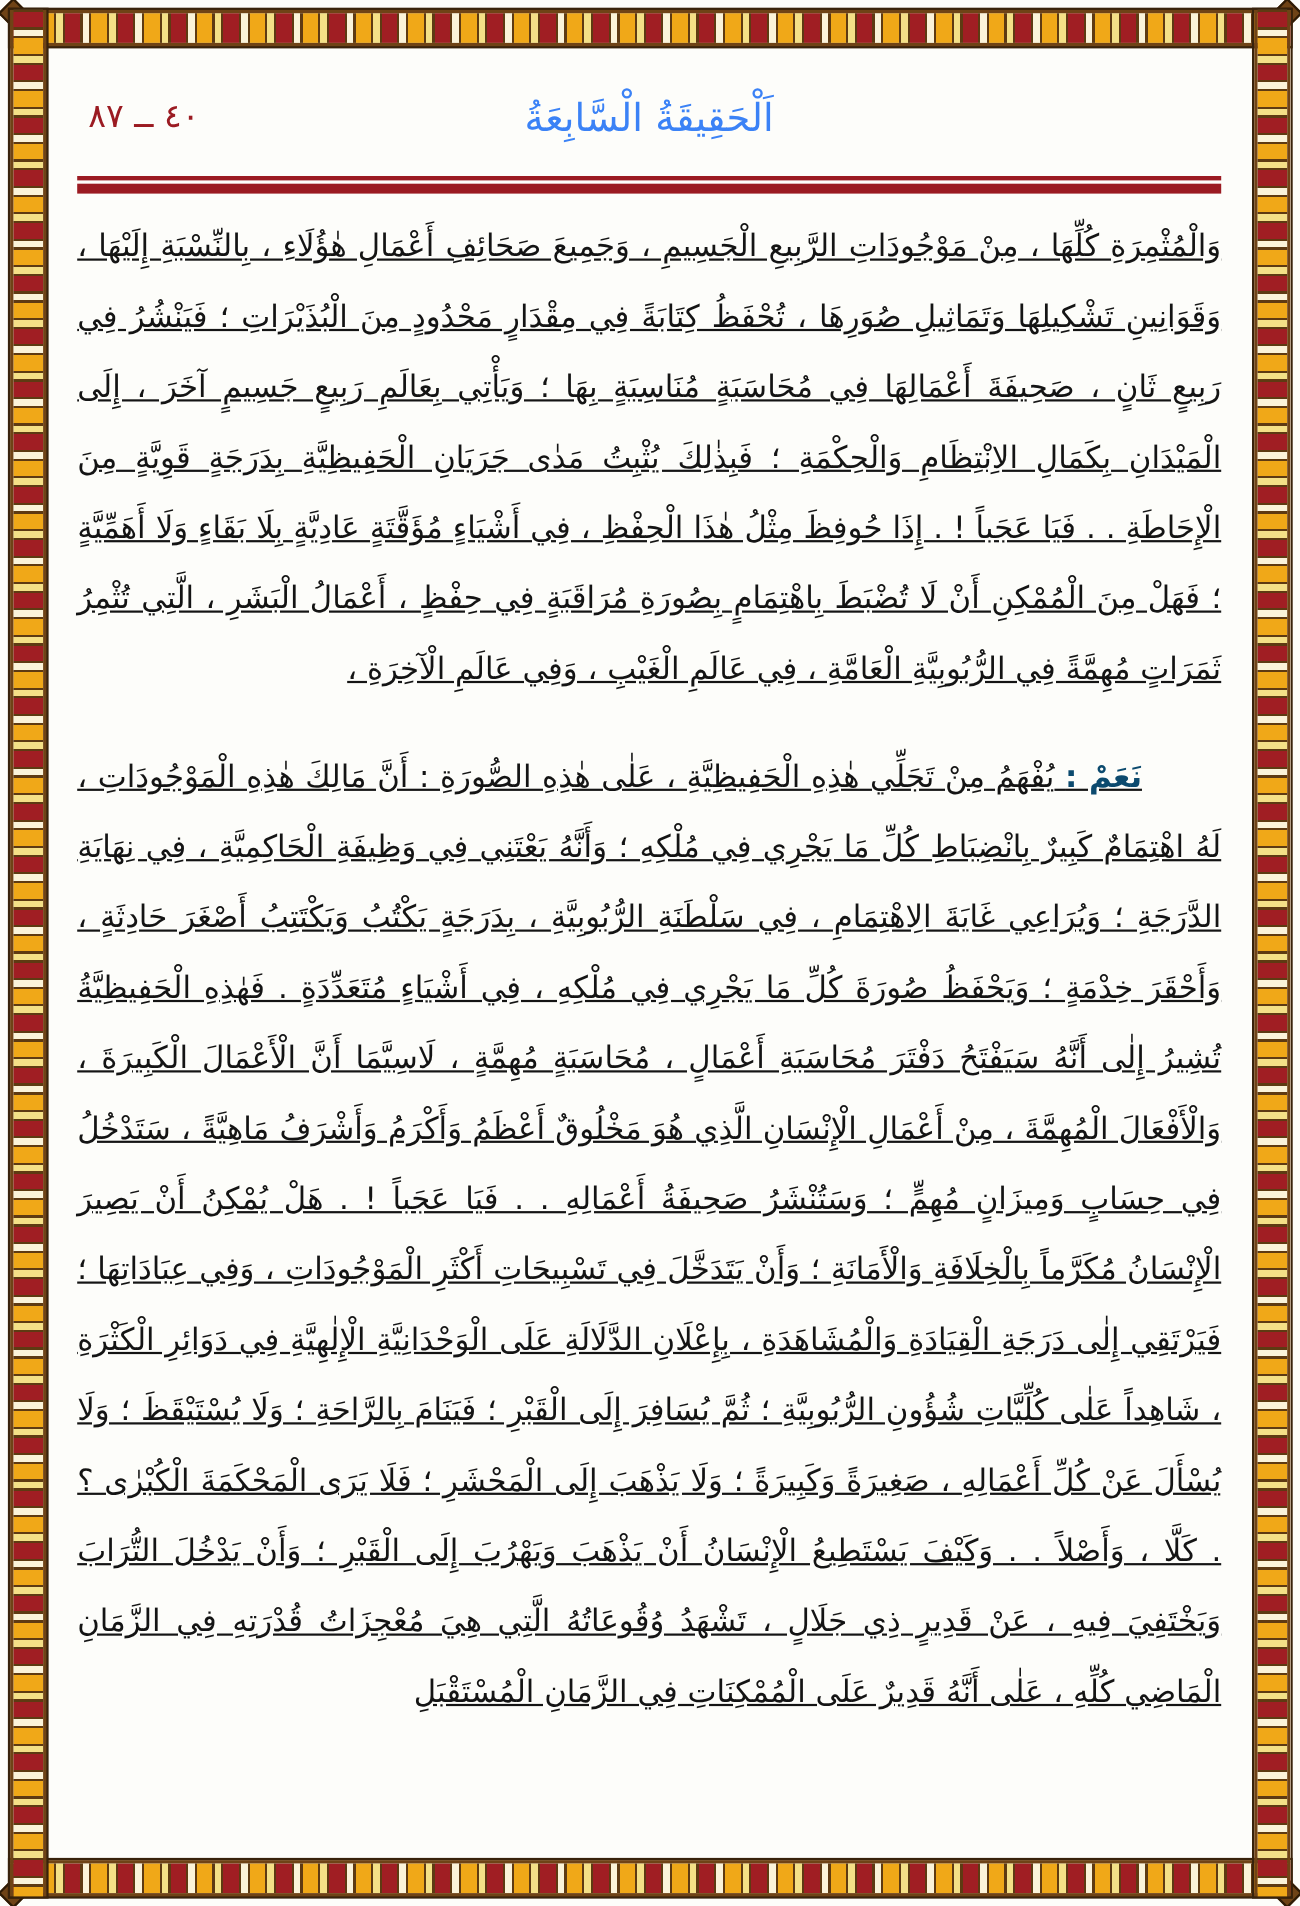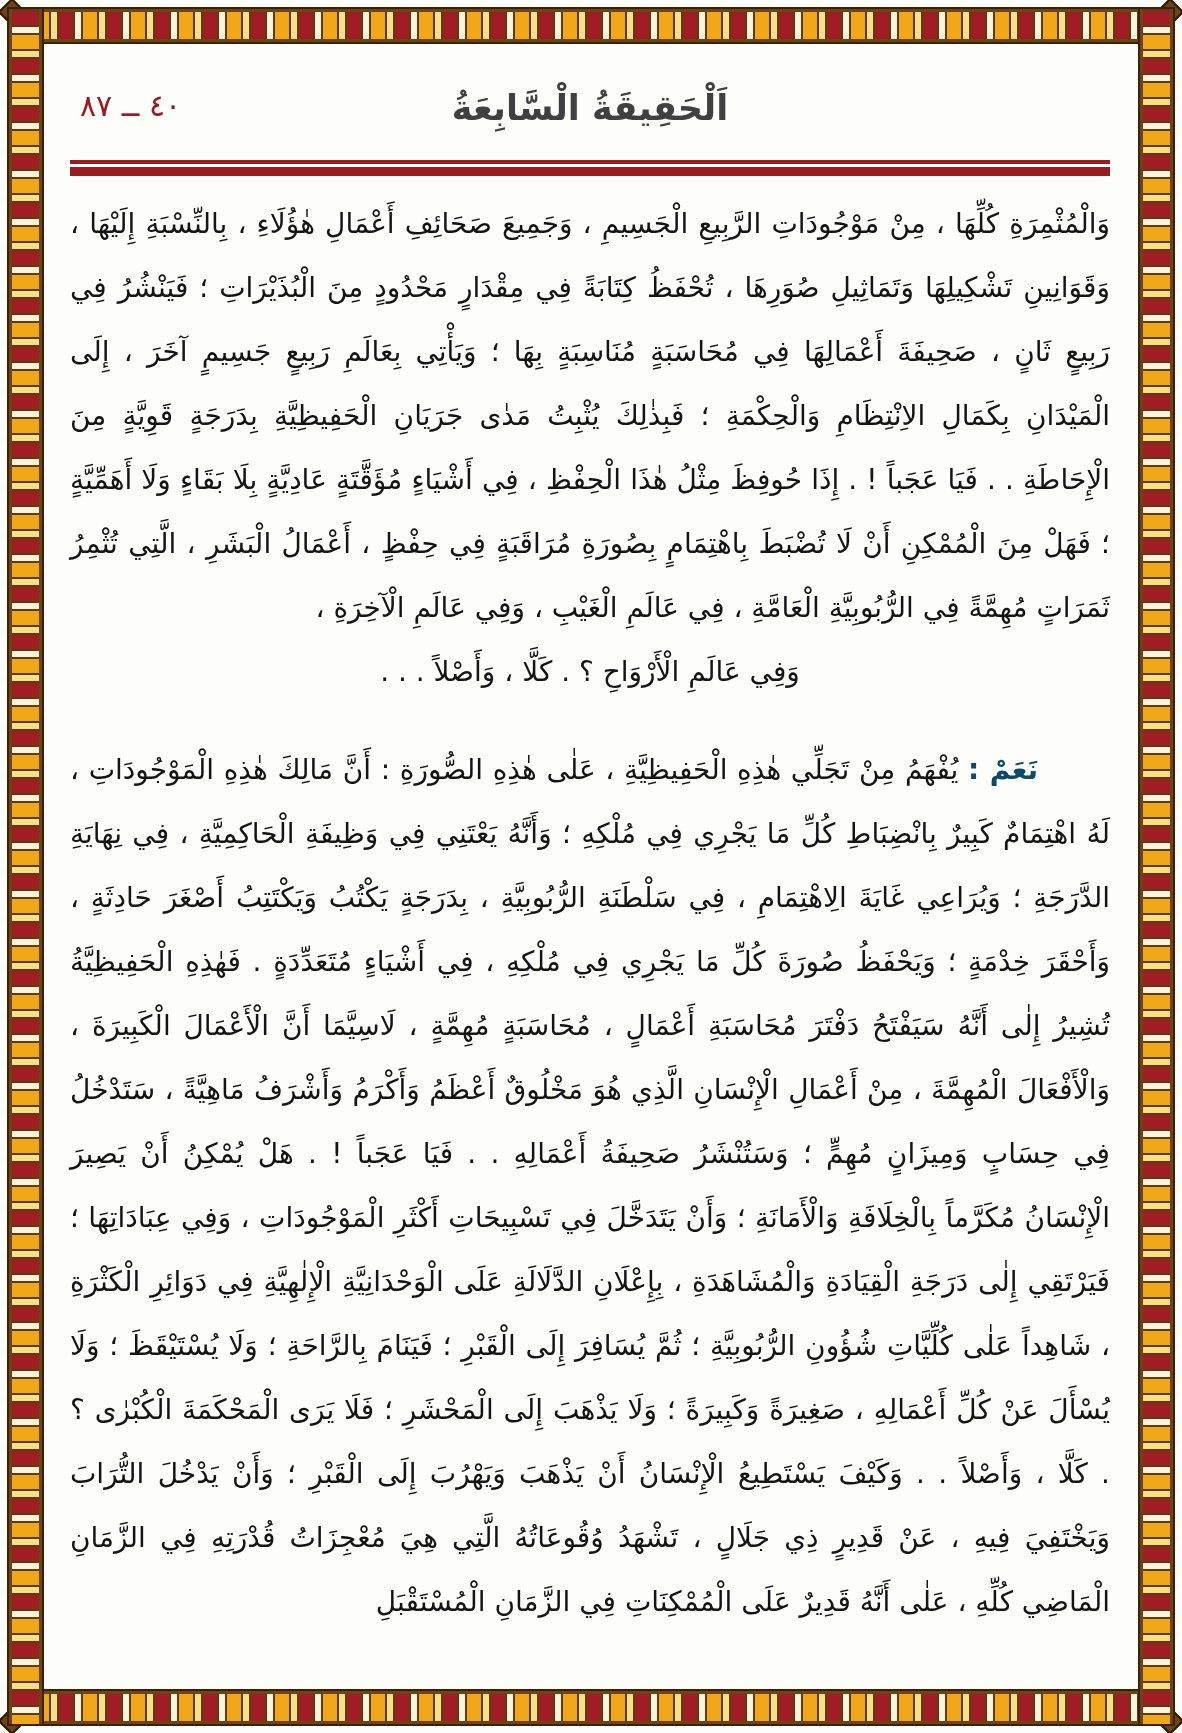--- a/index.html
+++ b/index.html
@@ -71,22 +71,22 @@
     z-index: 2;
   }
   .page-header {
     position: relative;
     height: 66px;
   }
   .page-title {
     margin: 0;
     text-align: center;
     font-size: 35px;
-    font-weight: bold;
-    color: #404040;
+    font-weight: normal;
+    color: #3b82f6;
     line-height: 60px;
   }
   .page-number {
     position: absolute;
     left: 10px;
     top: 10px;
     font-size: 30px;
     font-weight: normal;
     color: #9B1B22;
     direction: rtl;
@@ -96,21 +96,21 @@
   .rule-thick { height: 9px; background: #9B1B22; margin-top: 3px; }
 
   .body-text {
     margin-top: 16px;
     font-size: 28px;
     line-height: 64px;
     color: #141414;
     text-align: justify;
     text-justify: inter-word;
   }
-  .para { margin: 0; }
+  .para { margin: 0; text-decoration: underline; }
   .closing-line {
     text-align: center;
     line-height: 64px;
   }
   .para-2 {
     margin-top: 34px;
     text-indent: 72px;
   }
   .lead-word {
     color: #0c4a6e;
@@ -140,21 +140,20 @@
 
     <div class="header-rule">
       <div class="rule-thin"></div>
       <div class="rule-thick"></div>
     </div>
 
     <main class="body-text">
 
       <p class="para para-1">وَالْمُثْمِرَةِ كُلِّهَا ، مِنْ مَوْجُودَاتِ الرَّبِيعِ الْجَسِيمِ ، وَجَمِيعَ صَحَائِفِ أَعْمَالِ هٰؤُلَاءِ ، بِالنِّسْبَةِ إِلَيْهَا ، وَقَوَانِينِ تَشْكِيلِهَا وَتَمَاثِيلِ صُوَرِهَا ، تُحْفَظُ كِتَابَةً فِي مِقْدَارٍ مَحْدُودٍ مِنَ الْبُذَيْرَاتِ ؛ فَيَنْشُرُ فِي رَبِيعٍ ثَانٍ ، صَحِيفَةَ أَعْمَالِهَا فِي مُحَاسَبَةٍ مُنَاسِبَةٍ بِهَا ؛ وَيَأْتِي بِعَالَمِ رَبِيعٍ جَسِيمٍ آخَرَ ، إِلَى الْمَيْدَانِ بِكَمَالِ الاِنْتِظَامِ وَالْحِكْمَةِ ؛ فَبِذٰلِكَ يُثْبِتُ مَدٰى جَرَيَانِ الْحَفِيظِيَّةِ بِدَرَجَةٍ قَوِيَّةٍ مِنَ الْإِحَاطَةِ . . فَيَا عَجَباً ! . إِذَا حُوفِظَ مِثْلُ هٰذَا الْحِفْظِ ، فِي أَشْيَاءٍ مُؤَقَّتَةٍ عَادِيَّةٍ بِلَا بَقَاءٍ وَلَا أَهَمِّيَّةٍ ؛ فَهَلْ مِنَ الْمُمْكِنِ أَنْ لَا تُضْبَطَ بِاهْتِمَامٍ بِصُورَةِ مُرَاقَبَةٍ فِي حِفْظٍ ، أَعْمَالُ الْبَشَرِ ، الَّتِي تُثْمِرُ ثَمَرَاتٍ مُهِمَّةً فِي الرُّبُوبِيَّةِ الْعَامَّةِ ، فِي عَالَمِ الْغَيْبِ ، وَفِي عَالَمِ الْآخِرَةِ ،</p>
 
-      <div class="closing-line">وَفِي عَالَمِ الْأَرْوَاحِ ؟ . كَلَّا ، وَأَصْلاً . . .</div>
 
       <p class="para para-2">
         <span class="lead-word">نَعَمْ :</span>
         <span>يُفْهَمُ مِنْ تَجَلِّي هٰذِهِ الْحَفِيظِيَّةِ ، عَلٰى هٰذِهِ الصُّورَةِ : أَنَّ مَالِكَ هٰذِهِ الْمَوْجُودَاتِ ، لَهُ اهْتِمَامٌ كَبِيرٌ بِانْضِبَاطِ كُلِّ مَا يَجْرِي فِي مُلْكِهِ ؛ وَأَنَّهُ يَعْتَنِي فِي وَظِيفَةِ الْحَاكِمِيَّةِ ، فِي نِهَايَةِ الدَّرَجَةِ ؛ وَيُرَاعِي غَايَةَ الِاهْتِمَامِ ، فِي سَلْطَنَةِ الرُّبُوبِيَّةِ ، بِدَرَجَةٍ يَكْتُبُ وَيَكْتَتِبُ أَصْغَرَ حَادِثَةٍ ، وَأَحْقَرَ خِدْمَةٍ ؛ وَيَحْفَظُ صُورَةَ كُلِّ مَا يَجْرِي فِي مُلْكِهِ ، فِي أَشْيَاءٍ مُتَعَدِّدَةٍ . فَهٰذِهِ الْحَفِيظِيَّةُ تُشِيرُ إِلٰى أَنَّهُ سَيَفْتَحُ دَفْتَرَ مُحَاسَبَةِ أَعْمَالٍ ، مُحَاسَبَةٍ مُهِمَّةٍ ، لَاسِيَّمَا أَنَّ الْأَعْمَالَ الْكَبِيرَةَ ، وَالْأَفْعَالَ الْمُهِمَّةَ ، مِنْ أَعْمَالِ الْإِنْسَانِ الَّذِي هُوَ مَخْلُوقٌ أَعْظَمُ وَأَكْرَمُ وَأَشْرَفُ مَاهِيَّةً ، سَتَدْخُلُ فِي حِسَابٍ وَمِيزَانٍ مُهِمٍّ ؛ وَسَتُنْشَرُ صَحِيفَةُ أَعْمَالِهِ . . فَيَا عَجَباً ! . هَلْ يُمْكِنُ أَنْ يَصِيرَ الْإِنْسَانُ مُكَرَّماً بِالْخِلَافَةِ وَالْأَمَانَةِ ؛ وَأَنْ يَتَدَخَّلَ فِي تَسْبِيحَاتِ أَكْثَرِ الْمَوْجُودَاتِ ، وَفِي عِبَادَاتِهَا ؛ فَيَرْتَقِي إِلٰى دَرَجَةِ الْقِيَادَةِ وَالْمُشَاهَدَةِ ، بِإِعْلَانِ الدَّلَالَةِ عَلَى الْوَحْدَانِيَّةِ الْإِلٰهِيَّةِ فِي دَوَائِرِ الْكَثْرَةِ ، شَاهِداً عَلٰى كُلِّيَّاتِ شُؤُونِ الرُّبُوبِيَّةِ ؛ ثُمَّ يُسَافِرَ إِلَى الْقَبْرِ ؛ فَيَنَامَ بِالرَّاحَةِ ؛ وَلَا يُسْتَيْقَظَ ؛ وَلَا يُسْأَلَ عَنْ كُلِّ أَعْمَالِهِ ، صَغِيرَةً وَكَبِيرَةً ؛ وَلَا يَذْهَبَ إِلَى الْمَحْشَرِ ؛ فَلَا يَرَى الْمَحْكَمَةَ الْكُبْرٰى ؟ . كَلَّا ، وَأَصْلاً . . وَكَيْفَ يَسْتَطِيعُ الْإِنْسَانُ أَنْ يَذْهَبَ وَيَهْرُبَ إِلَى الْقَبْرِ ؛ وَأَنْ يَدْخُلَ التُّرَابَ وَيَخْتَفِيَ فِيهِ ، عَنْ قَدِيرٍ ذِي جَلَالٍ ، تَشْهَدُ وُقُوعَاتُهُ الَّتِي هِيَ مُعْجِزَاتُ قُدْرَتِهِ فِي الزَّمَانِ الْمَاضِي كُلِّهِ ، عَلٰى أَنَّهُ قَدِيرٌ عَلَى الْمُمْكِنَاتِ فِي الزَّمَانِ الْمُسْتَقْبَلِ</span>
       </p>
 
     </main>
 
   </div>
 </div>

